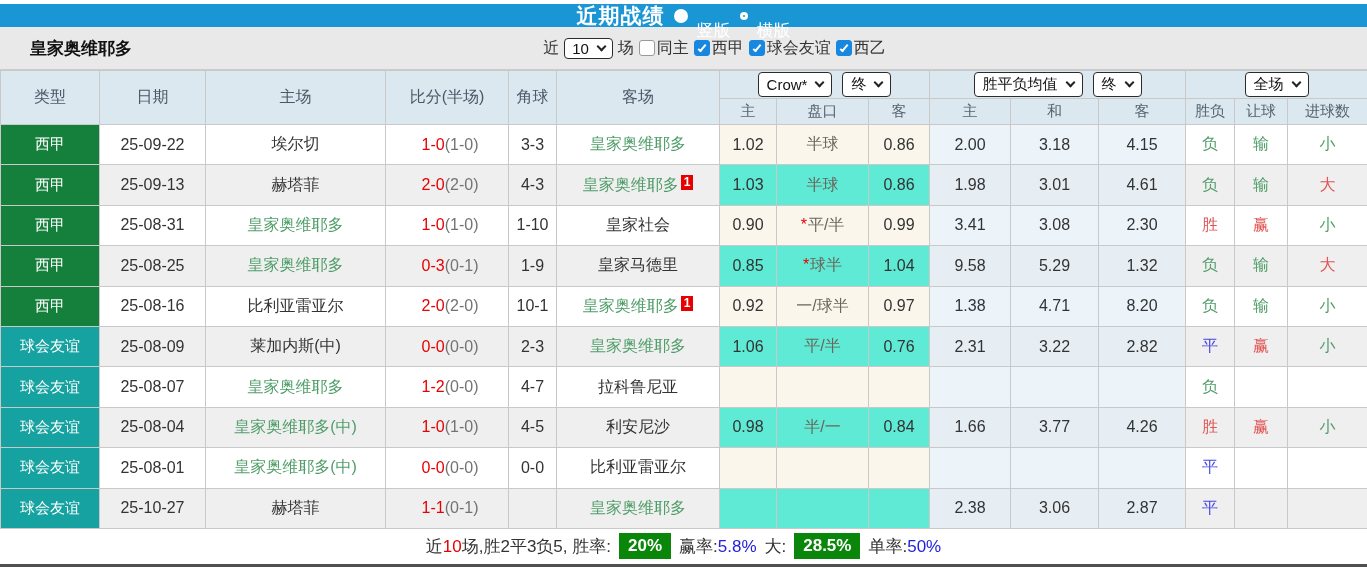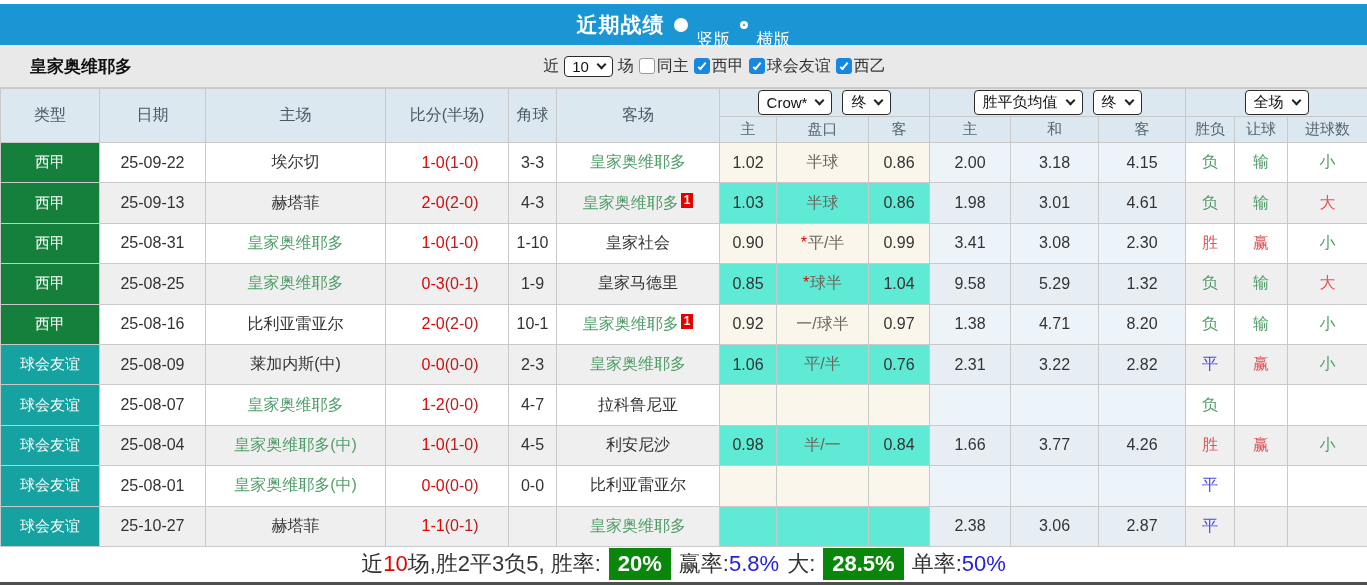--- a/index.html
+++ b/index.html
@@ -5,21 +5,21 @@
   :root{
     --topbar-blue:#1b96d5; --laliga-green:#15803c; --friendly-teal:#16a2a0;
     --focus-team-green:#4f9d68; --score-red:#e60000; --win-red:#e25555;
     --lose-green:#4f9d68; --draw-blue:#4646e0; --check-blue:#1787e0;
     --badge-green:#0a870a; --value-blue:#2222dd; --odds-col-bg:#faf6ec;
     --avg-col-bg:#ecf4fa; --header-bg:#dce8f0; --stripe-bg:#efefef; --border-gray:#c9c9c9;
   }
   *{box-sizing:border-box; margin:0; padding:0;}
   body{width:1367px;height:585px;overflow:hidden;font-family:"Liberation Sans",sans-serif;background:#fff;}
   .topstrip{height:4px;background:#fff;}
-  .topbar{height:41px;background:var(--topbar-blue);display:flex;align-items:center;justify-content:center;gap:9px;color:#fff;}
+  .topbar{height:23px;background:var(--topbar-blue);display:flex;align-items:center;justify-content:center;gap:9px;color:#fff;}
   .topbar-title{font-size:21px;font-weight:bold;letter-spacing:1px;}
   .rad{border-radius:50%;cursor:pointer;flex:0 0 auto;}
   .rad.sel{width:14px;height:14px;background:#fff;}
   .rad.un{width:8px;height:8px;border:3px solid #fff;background:transparent;}
   .rad-label{font-size:17px;cursor:pointer;margin-top:30px;}
   .filterbar{height:43px;background:#e9e9e9;display:flex;align-items:center;border-bottom:1px solid #ccc;}
   .team-title{margin-left:30px;font-weight:bold;font-size:17px;color:#111;}
   .controls{flex:1;display:flex;justify-content:center;align-items:center;gap:5px;font-size:16px;color:#333;padding-right:70px;}
   .fsel{display:inline-flex;align-items:center;gap:9px;background:#fff;border:1px solid #2b2b2b;border-radius:4px;padding:2px 8px;font-size:15px;color:#111;cursor:pointer;white-space:nowrap;}
   .fsel.small{padding:1px 7px;}
@@ -39,29 +39,29 @@
   tbody td{font-size:16px;color:#333;background:#fff;}
   tr.stripe td{background:var(--stripe-bg);}
   td.bg-cream{background:var(--odds-col-bg);}
   tr.stripe td.bg-cream{background:#5eead4;}
   td.bg-blue{background:var(--avg-col-bg);}
   tr.stripe td.bg-blue{background:#e6eef4;}
   td.type-cell{color:#fff;font-size:15px;}
   .t-liga{background:var(--laliga-green) !important;}
   .t-frnd{background:var(--friendly-teal) !important;}
   .sc-red{color:var(--score-red);margin-left:6px;}
-  .sc-half{color:#b91c1c;}
+  .sc-half{color:#737373;}
   .c-focus{color:var(--focus-team-green);}
   .num-badge{display:inline-block;background:var(--score-red);color:#fff;font-size:12px;line-height:15px;padding:0 3px;margin-left:2px;vertical-align:4px;font-weight:bold;}
   td.hc span.hctext{color:#6a665b;}
   .star{color:var(--score-red);margin-right:1px;}
   .c-green{color:var(--lose-green);}
   .c-red{color:var(--win-red);}
   .c-blue{color:var(--draw-blue);}
-  .footer{height:35px;display:flex;align-items:center;justify-content:center;gap:8px;font-size:22px;color:#333;background:#fff;}
+  .footer{height:35px;display:flex;align-items:center;justify-content:center;gap:8px;font-size:17px;color:#333;background:#fff;}
   .footer .red{color:var(--score-red);}
   .footer .blue{color:var(--value-blue);}
   .gbadge{background:var(--badge-green);color:#fff;font-weight:bold;padding:3px 9px;}
   .botstrip{height:3px;background:#4f4f4f;}
   .col-1{width:99px}.col-2{width:106px}.col-3{width:180px}.col-4{width:123px}.col-5{width:48px}
   .col-6{width:163px}.col-7{width:57px}.col-8{width:92px}.col-9{width:61px}.col-10{width:81px}
   .col-11{width:88px}.col-12{width:87px}.col-13{width:49px}.col-14{width:53px}.col-15{width:80px}
 </style>
 </head>
 <body>

